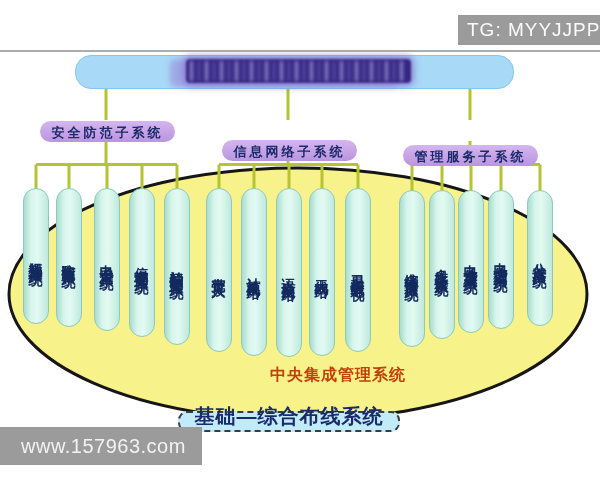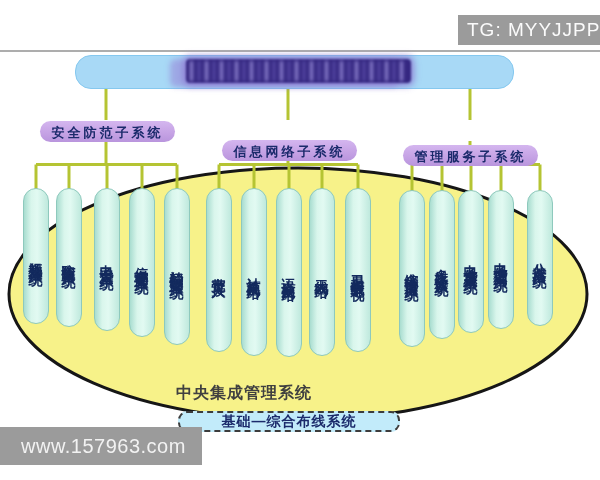--- a/index.html
+++ b/index.html
@@ -42,28 +42,28 @@
   .sys-pill{
     position:absolute;width:26px;top:188px;
     background:linear-gradient(90deg,#a9ddd0 0%,#d9f6ec 30%,#e2faf2 55%,#bfe9dd 100%);
     border:1px solid #8ec9bd;border-radius:13px;
     color:#132a5e;font-weight:bold;font-size:14px;
     writing-mode:vertical-rl;text-orientation:upright;letter-spacing:2px;
     display:flex;align-items:center;justify-content:center;
     box-sizing:border-box;
   }
   .center-title{
-    position:absolute;left:176px;top:383px;width:230px;
-    text-align:left;color:#404040;font-size:16px;font-weight:bold;letter-spacing:1px;
+    position:absolute;left:176px;top:365px;width:230px;
+    text-align:right;color:#c2410c;font-size:16px;font-weight:bold;letter-spacing:1px;
   }
   .base-box{
     position:absolute;left:178px;top:411px;width:222px;height:21px;
     background:#c2ebfa;border:2px dashed #3c3c3c;border-radius:9px;
-    color:#1b2a6b;font-size:14px;font-weight:bold;letter-spacing:1px;
-    display:flex;align-items:flex-start;justify-content:center;box-sizing:border-box;
+    color:#1b2a6b;font-size:20px;font-weight:bold;letter-spacing:1px;
+    display:flex;align-items:flex-end;justify-content:center;box-sizing:border-box;
   }
 </style>
 </head>
 <body>
 
 <div class="topline"></div>
 
 <div class="badge tg">
   <span>TG: MYYJJPP</span>
 </div>

